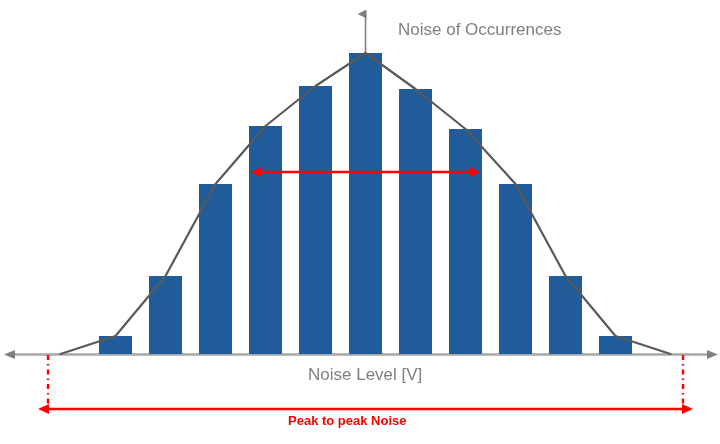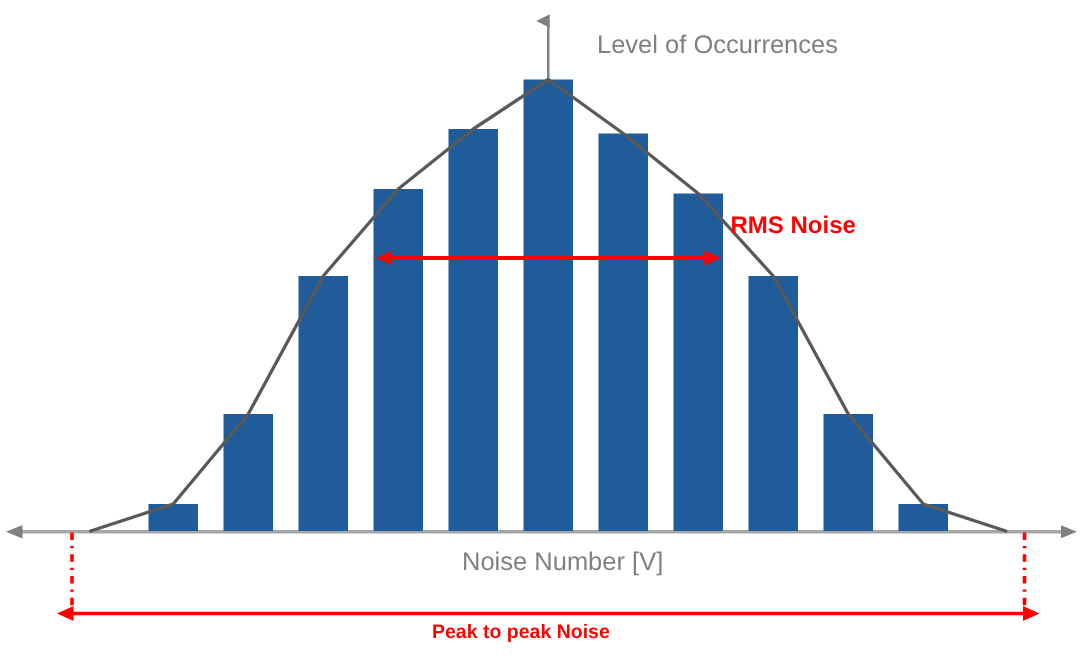--- a/index.html
+++ b/index.html
@@ -107,21 +107,20 @@
       <line x1="260.5" y1="172.0" x2="470.5" y2="172.0" stroke="#FF0000" stroke-width="2.6" marker-start="url(#arrowRedL)" marker-end="url(#arrowRedR)"></line>
     </g>
 
     <g>
       <line x1="48.0" y1="355" x2="48.0" y2="409.5" stroke="#FF0000" stroke-width="2.4" stroke-dasharray="5 4 1.5 4"></line>
       <line x1="683.0" y1="355" x2="683.0" y2="409.5" stroke="#FF0000" stroke-width="2.4" stroke-dasharray="5 4 1.5 4"></line>
       <line x1="48.0" y1="409.0" x2="683.0" y2="409.0" stroke="#FF0000" stroke-width="2.4" marker-start="url(#arrowRedL)" marker-end="url(#arrowRedR)"></line>
     </g>
   </svg>
 
-  <div class="lbl axis-label" id="y-axis-title">Level of Occurrences</div>
+  <div class="lbl axis-label" id="y-axis-title">Noise of Occurrences</div>
 
-  <div class="lbl axis-label" id="x-axis-title">Noise Number [V]</div>
+  <div class="lbl axis-label" id="x-axis-title">Noise Level [V]</div>
 
-  <div class="lbl annot-label" id="rms-noise-label">RMS Noise</div>
 
   <div class="lbl annot-label" id="ptp-noise-label">Peak to peak Noise</div>
 
 </div>
 
 </body></html>

